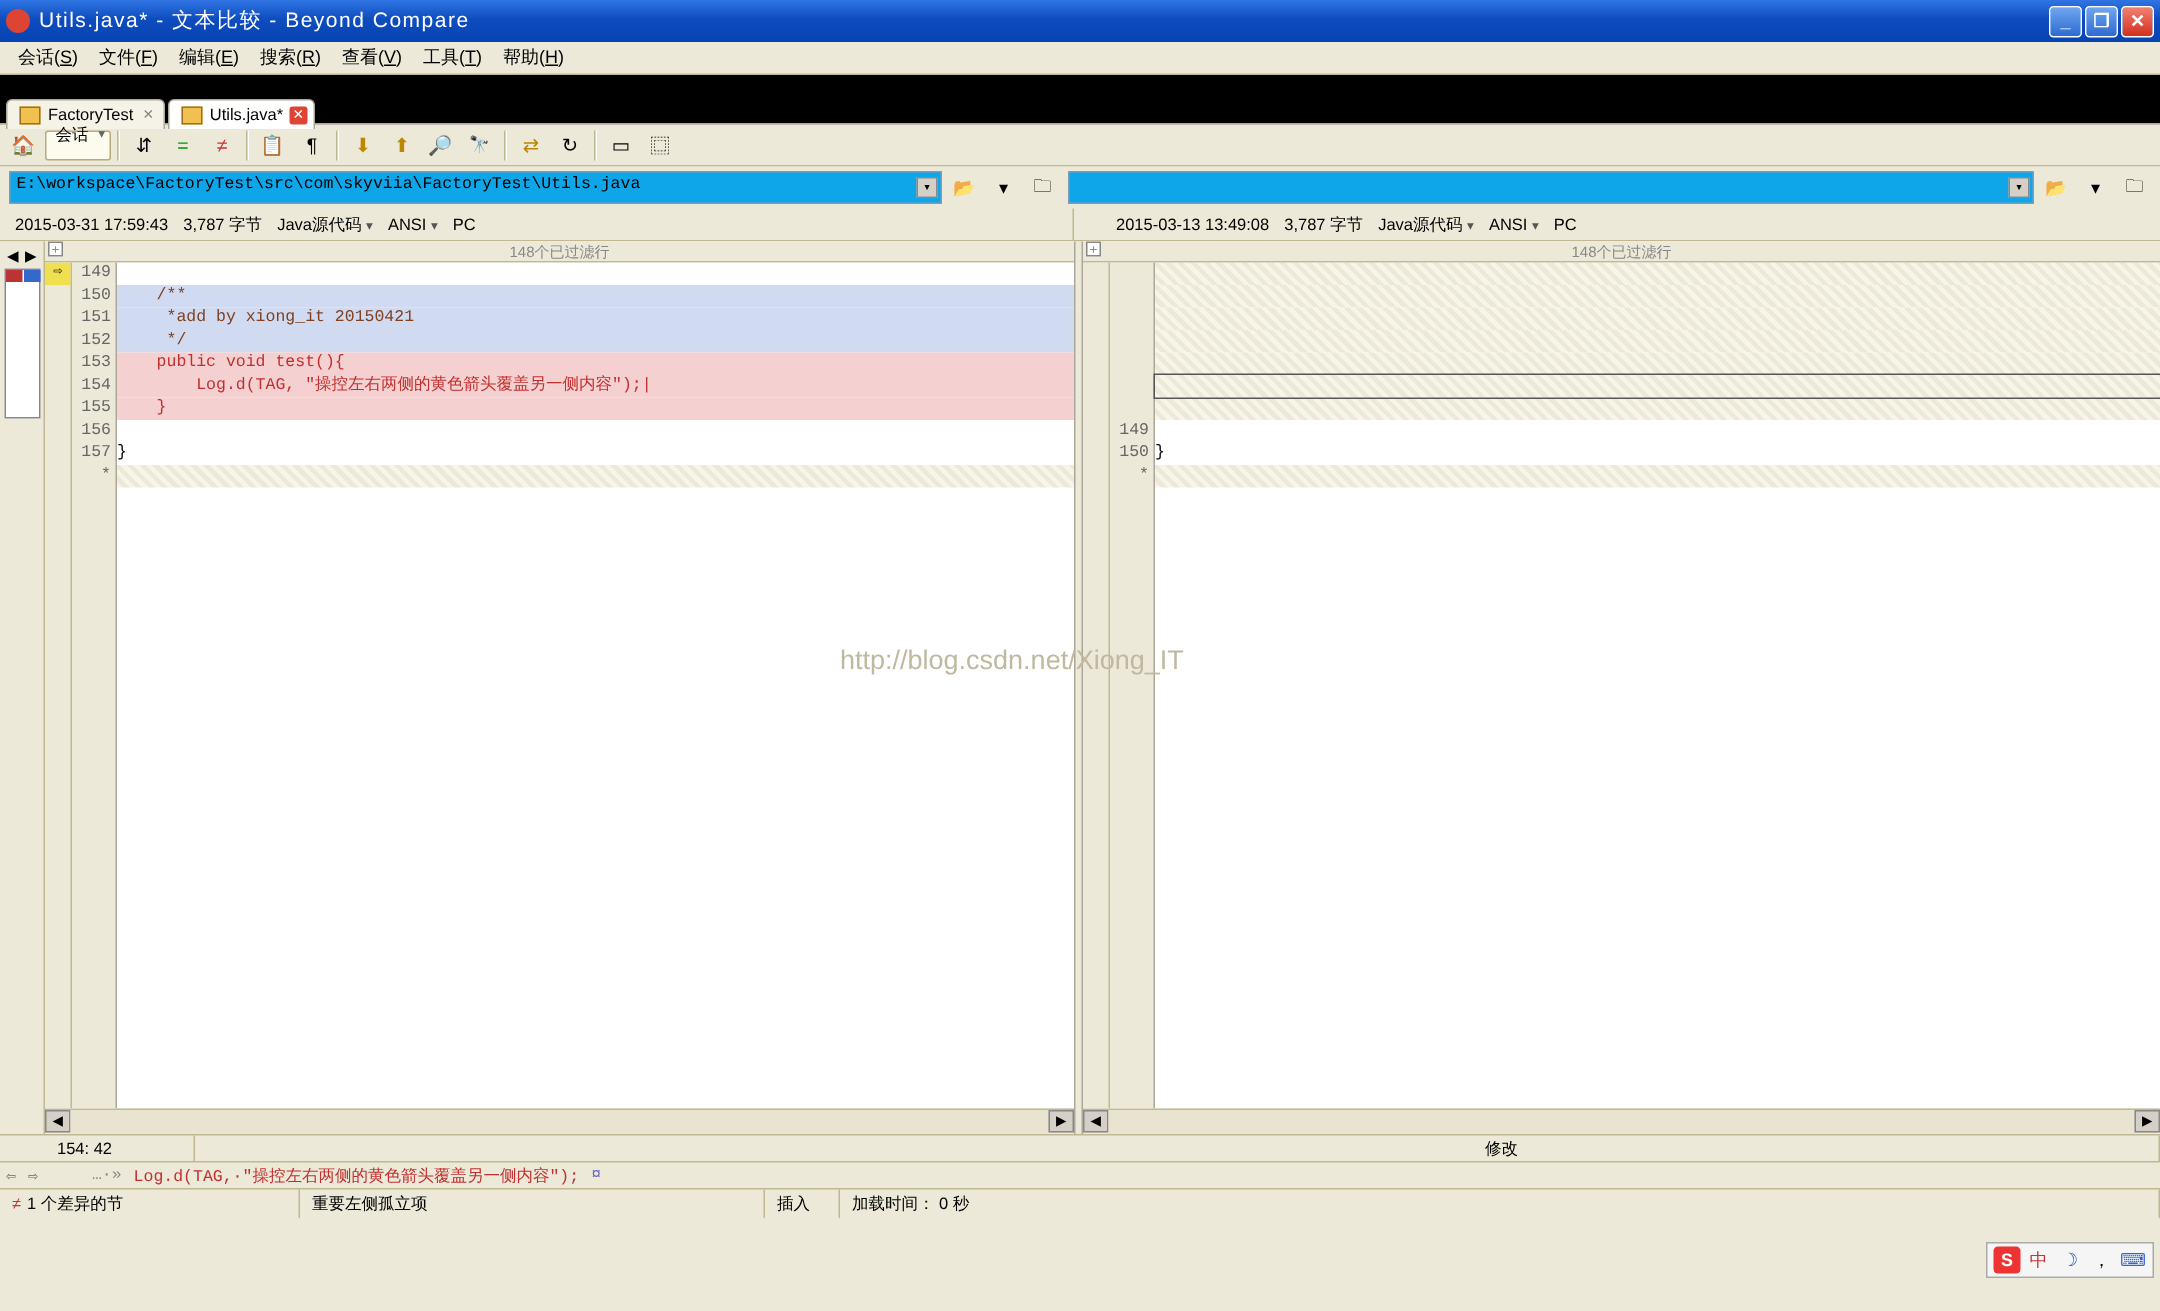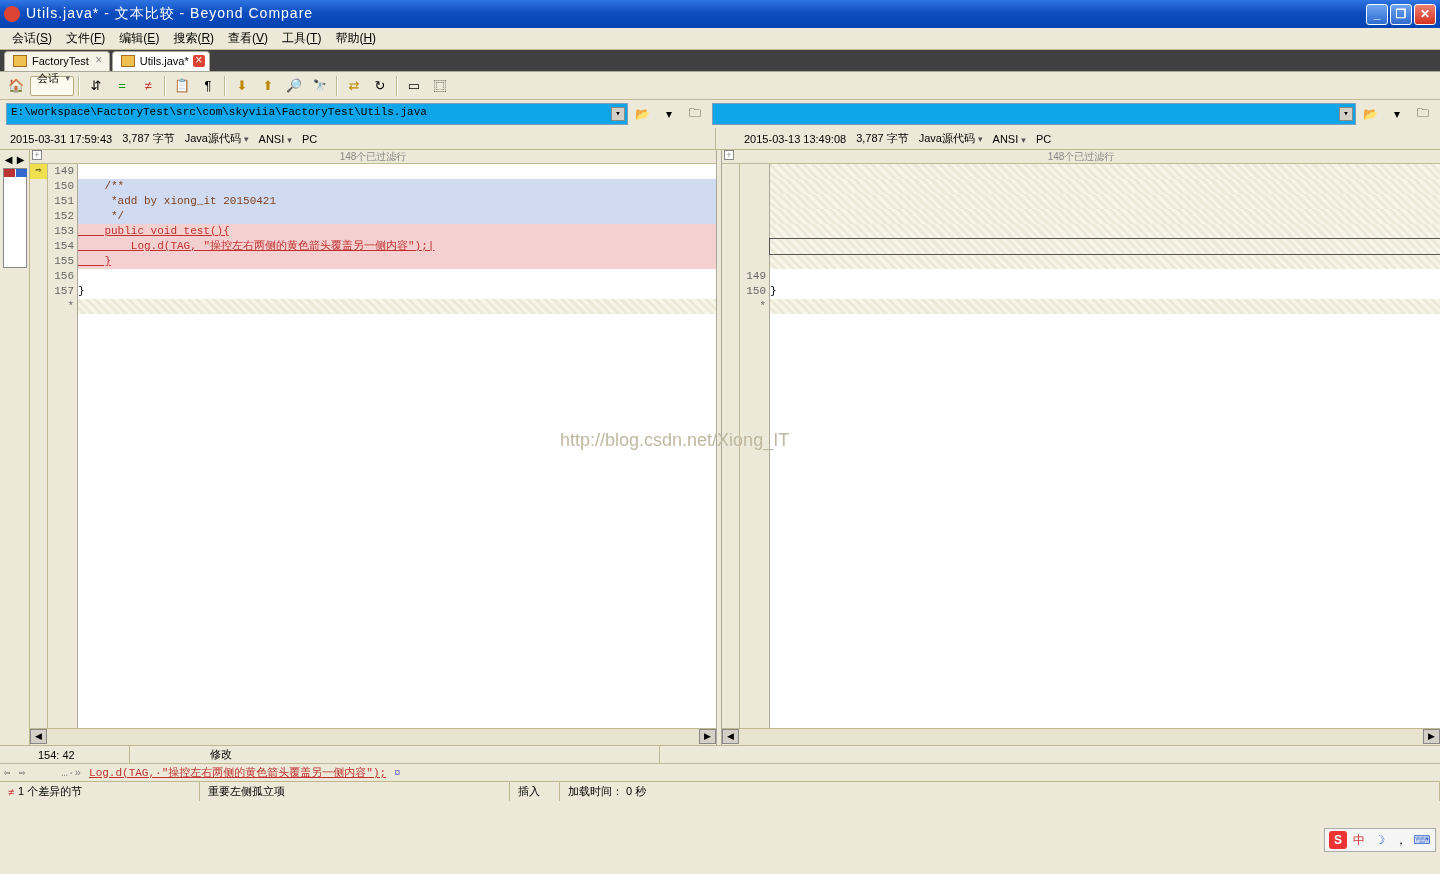--- a/index.html
+++ b/index.html
@@ -13,21 +13,21 @@
 .winbtn { width: 22px; height: 21px; border: 1px solid #fff; border-radius: 3px; display: flex; align-items: center; justify-content: center; font-weight: bold; font-size: 12px; }
 .winbtn.min, .winbtn.max { background: linear-gradient(180deg, #6fa6f0, #2c6bd1); }
 .winbtn.close { background: linear-gradient(180deg, #f08070, #d43020); }
 
 
 .menubar { height: 22px; background: #ece9d8; border-bottom: 1px solid #c0b890; display: flex; align-items: center; padding: 0 6px; gap: 2px; }
 .menuitem { padding: 2px 6px; cursor: default; }
 .menuitem u { text-decoration: underline; }
 
 
-.tabstrip { height: 22px; background: #404040; display: flex; align-items: center; padding: 1px 4px; border-bottom: 1px solid #aca899; }
+.tabstrip { height: 22px; background: #000000; display: flex; align-items: flex-start; padding: 16px 4px; border-bottom: 1px solid #aca899; }
 .tab { height: 20px; padding: 2px 20px 2px 8px; background: #f5f3e7; border: 1px solid #aca899; border-bottom: none; border-top-left-radius: 4px; border-top-right-radius: 4px; margin-right: 2px; display: flex; align-items: center; gap: 5px; position: relative; font-size: 11px; }
 .tab.active { background: #fff; }
 .tab .tabicon { width: 14px; height: 12px; background: #f0c050; border: 1px solid #a07020; }
 .tab .closex { position: absolute; right: 4px; width: 12px; height: 12px; color: #888; font-size: 12px; line-height: 10px; text-align: center; }
 .tab .closex.red { color: #fff; background: #d43; border-radius: 2px; }
 
 
 .toolbar { height: 28px; background: #ece9d8; border-bottom: 1px solid #c0b890; display: flex; align-items: center; padding: 0 4px; gap: 2px; }
 .tbtn { width: 24px; height: 22px; border: 1px solid transparent; display: flex; align-items: center; justify-content: center; font-size: 13px; }
 .tsep { width: 2px; height: 20px; border-left: 1px solid #c0b890; border-right: 1px solid #fff; margin: 0 2px; }
@@ -72,30 +72,30 @@
 .lncol { width: 30px; background: #ece9d8; border-right: 1px solid #aca899; text-align: right; padding-right: 3px; color: #666; }
 .lncol div, .codelines div { height: 15px; line-height: 15px; white-space: pre; }
 .codelines { flex: 1; }
 .gutcol div { height: 15px; }
 .gutmark { background: #f0e050; color: #000; text-align: center; font-size: 10px; }
 
 .line-normal { background: #fff; }
 .line-blue { background: #d0daf0; }
 .line-red { background: #f5d0d0; }
 .line-hatch { background: repeating-linear-gradient(45deg, #f7f5e8, #f7f5e8 3px, #ece9d8 3px, #ece9d8 6px); }
-.txt-red { color: #c03030; text-decoration: underline; }
+.txt-red { color: #c03030; }
 .txt-brown { color: #804020; }
 .txt-black { color: #000; }
 
 .hscroll { height: 17px; background: #ece9d8; border-top: 1px solid #c0b890; display: flex; }
 .hscroll .arr { width: 17px; height: 15px; background: #d4d0c8; border: 1px solid #888; font-size: 9px; text-align: center; line-height: 13px; }
 .hscroll .track { flex: 1; background: #e8e4d0; }
 
 
-.posbar { height: 18px; background: #ece9d8; border-top: 1px solid #c0b890; display: flex; align-items: center; font-size: 11px; }
+.posbar { height: 18px; background: #ece9d8; border-top: 1px solid #c0b890; display: flex; align-items: center; font-size: 11px; justify-content: space-between; }
 .posbar .cell { padding: 0 8px; border-right: 1px solid #c0b890; height: 100%; display: flex; align-items: center; }
 .posbar .cell.pos { width: 130px; }
 .posbar .cell.mod { width: 530px; }
 
 
 .diffline { height: 18px; background: #ece9d8; border-top: 1px solid #c0b890; display: flex; align-items: center; gap: 8px; padding: 0 4px; font-family: "Courier New", monospace; font-size: 11px; }
 .diffline .nav { font-size: 11px; color: #666; }
 
 
 .statusbar { height: 20px; background: #ece9d8; border-top: 1px solid #c0b890; display: flex; align-items: center; font-size: 11px; }

